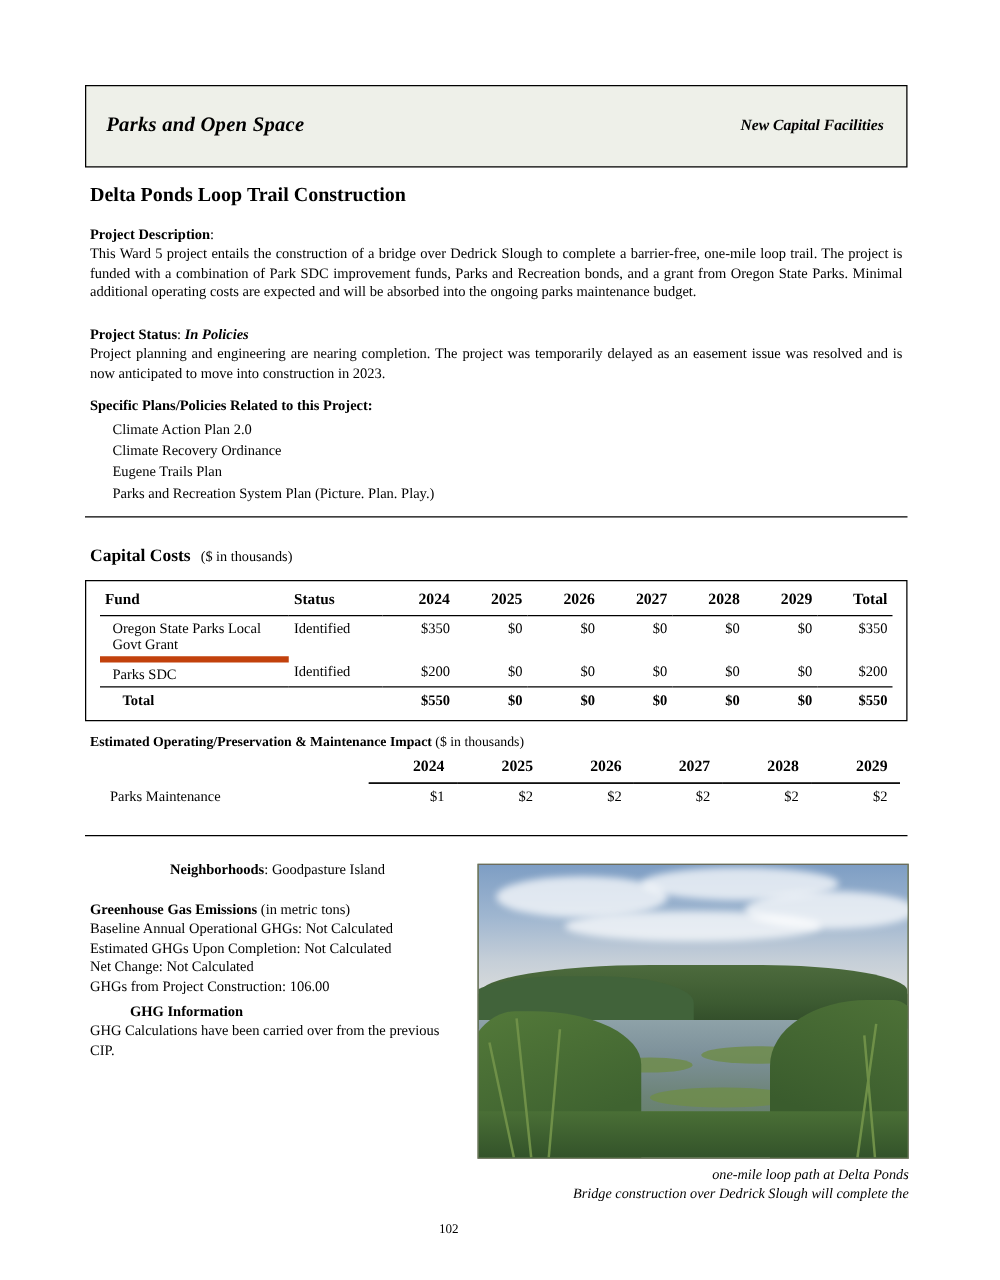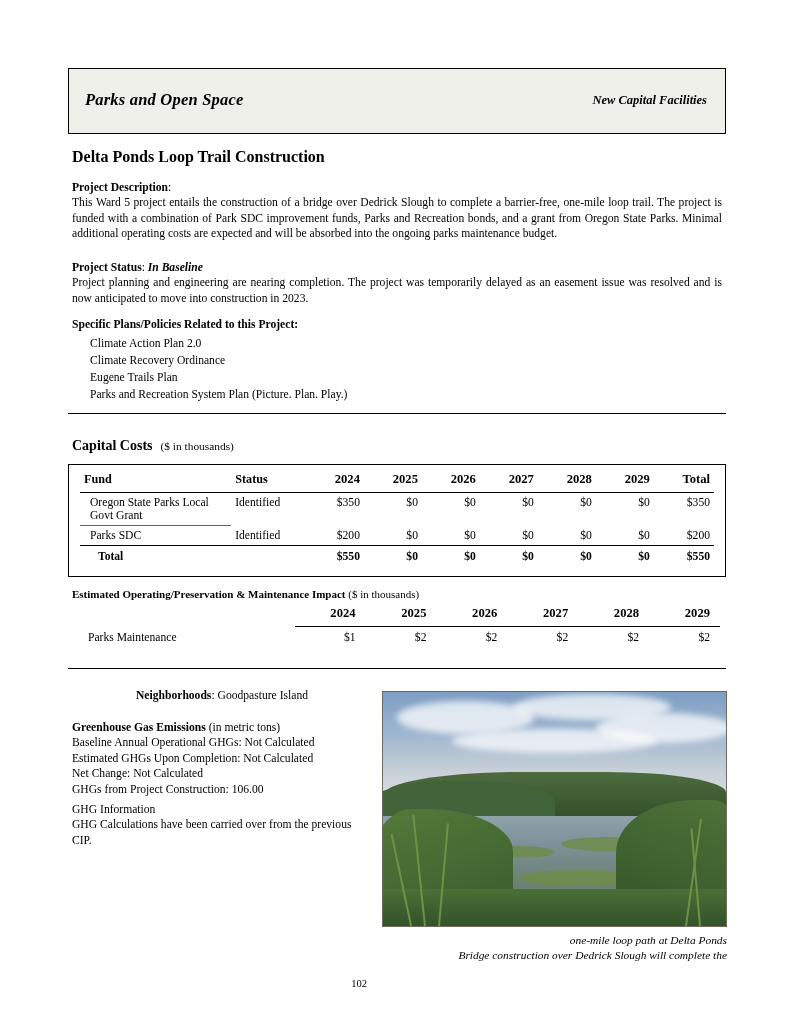--- a/index.html
+++ b/index.html
@@ -153,21 +153,21 @@
   }
   table.costs td.l {
     text-align: left;
   }
   table.costs tr.totalrow td {
     font-weight: bold;
     border-top: 1.1px solid #000;
     padding-top: 4px;
   }
   table.costs td.sep {
-    border-bottom: 1px solid #c2410c;
+    border-bottom: 5px solid #c2410c;
   }
 
   
   table.om {
     position: absolute;
     left: 80px;
     top: 604px;
     width: 640px;
     border-collapse: collapse;
     font-size: 11.6px;
@@ -301,21 +301,21 @@
   </div>
 
   <div class="doc-title">Delta Ponds Loop Trail Construction</div>
 
   <div class="block" style="top:180px;">
     <div><span class="lbl">Project Description</span><span>:</span></div>
     <div style="text-align:justify;">This Ward 5 project entails the construction of a bridge over Dedrick Slough to complete a barrier-free, one-mile loop trail. The project is funded with a combination of Park SDC improvement funds, Parks and Recreation bonds, and a grant from Oregon State Parks. Minimal additional operating costs are expected and will be absorbed into the ongoing parks maintenance budget.</div>
   </div>
 
   <div class="block" style="top:260px;">
-    <div><span class="lbl">Project Status</span><span>: </span><span class="lbl-italic">In Baseline</span></div>
+    <div><span class="lbl">Project Status</span><span>: </span><span class="lbl-italic">In Policies</span></div>
     <div style="text-align:justify;">Project planning and engineering are nearing completion. The project was temporarily delayed as an easement issue was resolved and is now anticipated to move into construction in 2023.</div>
   </div>
 
   <div class="block" style="top:317px;">
     <div class="lbl" style="padding-bottom:4px;">Specific Plans/Policies Related to this Project:</div>
     <ul class="plans-list">
       <li>Climate Action Plan 2.0</li>
       <li>Climate Recovery Ordinance</li>
       <li>Eugene Trails Plan</li>
       <li>Parks and Recreation System Plan (Picture. Plan. Play.)</li>
@@ -417,21 +417,21 @@
 
   <div class="info" style="top:720px;">
     <div><span style="font-weight:bold;">Greenhouse Gas Emissions</span><span> (in metric tons)</span></div>
     <div>Baseline Annual Operational GHGs: Not Calculated</div>
     <div>Estimated GHGs Upon Completion: Not Calculated</div>
     <div>Net Change: Not Calculated</div>
     <div>GHGs from Project Construction: 106.00</div>
   </div>
 
   <div class="info" style="top:802px;">
-    <div style="font-weight:normal;">GHG Information</div>
+    <div style="font-weight:bold;margin-left:32px;">GHG Information</div>
     <div>GHG Calculations have been carried over from the previous CIP.</div>
   </div>
 
   <div class="photo">
     <div class="sky"></div>
     <div class="cloud" style="left:4%; top:4%; width:40%; height:14%;"></div>
     <div class="cloud" style="left:38%; top:1%; width:46%; height:11%;"></div>
     <div class="cloud" style="left:20%; top:16%; width:60%; height:10%;"></div>
     <div class="cloud" style="left:62%; top:9%; width:40%; height:13%;"></div>
     <div class="treeline"></div>

